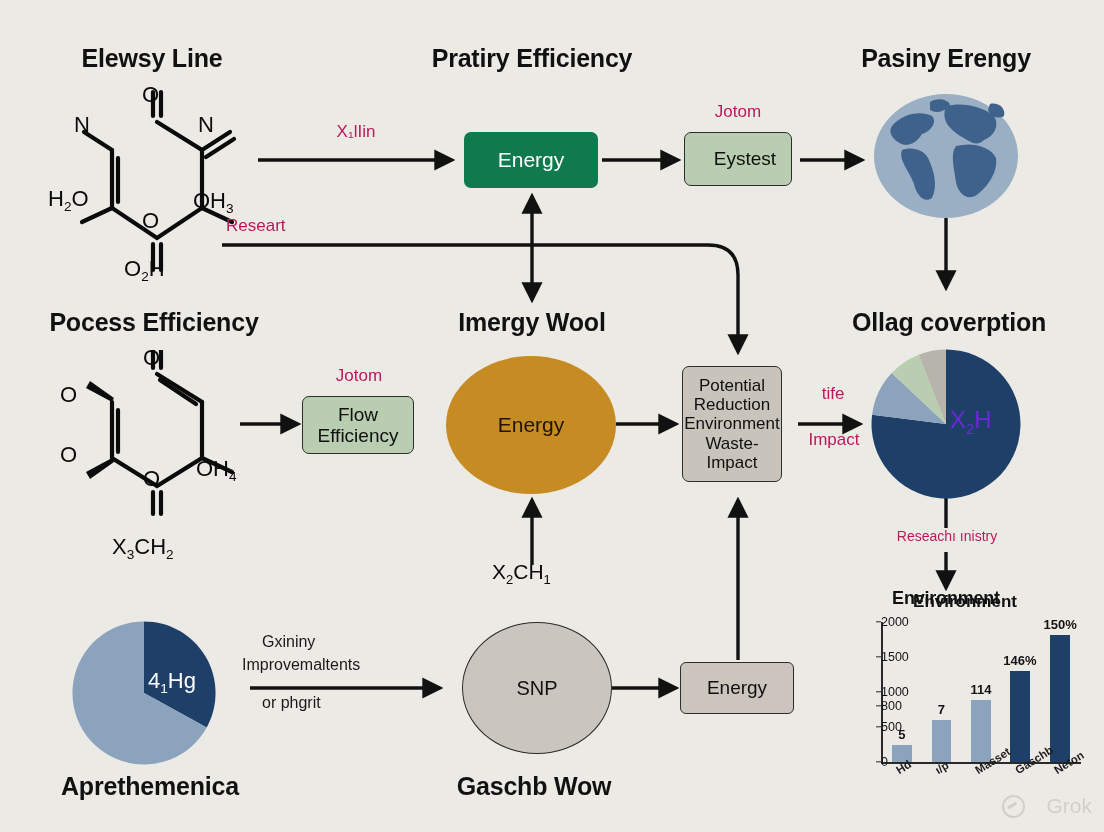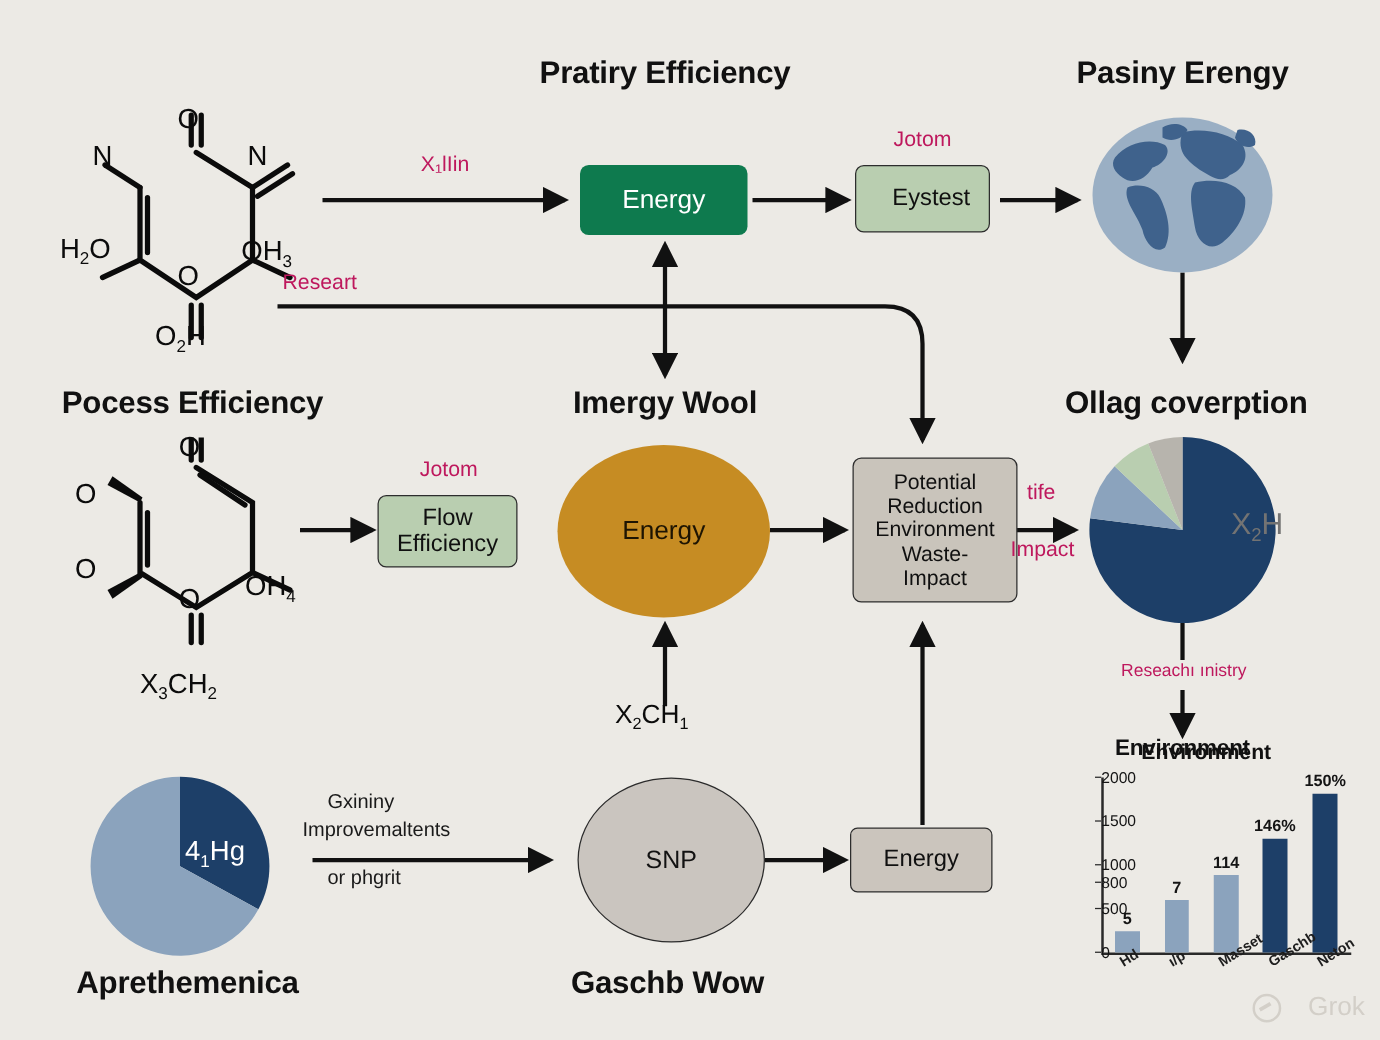--- a/index.html
+++ b/index.html
@@ -124,20 +124,21 @@
     <line x1="946" y1="498" x2="946" y2="528" stroke="#111" stroke-width="3.4"></line>
     <line x1="946" y1="552" x2="946" y2="588" stroke="#111" stroke-width="3.4" marker-end="url(#ah)"></line>
 
     <line x1="250" y1="688" x2="440" y2="688" stroke="#111" stroke-width="3.4" marker-end="url(#ah)"></line>
 
     <line x1="612" y1="688" x2="676" y2="688" stroke="#111" stroke-width="3.4" marker-end="url(#ah)"></line>
 
     <line x1="738" y1="660" x2="738" y2="500" stroke="#111" stroke-width="3.4" marker-end="url(#ah)"></line>
   </svg>
 
+  <div class="abs hdr" style="left:30px;top:44px;width:244px;">Elewsy Line</div>
 
   <svg class="abs" style="left:52px;top:88px;" width="210" height="200" viewBox="0 0 210 200">
     <g stroke="#0b0b0b" stroke-width="4.2" fill="none" stroke-linecap="round">
       <polyline points="60,62 60,120 105,150 150,120 150,62 105,34"></polyline>
       <line x1="66" y1="70" x2="66" y2="114"></line>
       <line x1="101" y1="28" x2="101" y2="4"></line>
       <line x1="109" y1="28" x2="109" y2="4"></line>
       <line x1="101" y1="156" x2="101" y2="182"></line>
       <line x1="109" y1="156" x2="109" y2="182"></line>
       <line x1="150" y1="62" x2="178" y2="44"></line>
@@ -208,41 +209,41 @@
   <div class="abs sub" style="left:302px;top:366px;width:114px;">Jotom</div>
   <div class="abs node boxLGreen" style="left:302px;top:396px;width:112px;height:58px;white-space:pre-line;">Flow
 Efficiency</div>
 
   <div class="abs hdr" style="left:410px;top:308px;width:244px;">Imergy Wool</div>
 
   <div class="abs node circleOrange" style="left:446px;top:356px;width:170px;height:138px;border-radius:50%;">Energy</div>
 
   <div class="abs chem" style="left:492px;top:560px;font-size:21px;">X<sub>2</sub>CH<sub>1</sub></div>
 
-  <div class="abs node boxGrey" style="left:682px;top:366px;width:132px;height:116px;white-space:pre-line;">Potential
+  <div class="abs node boxGrey" style="left:682px;top:366px;width:100px;height:116px;white-space:pre-line;">Potential
 Reduction
 Environment
 Waste-
 Impact</div>
 
   <div class="abs sub" style="left:800px;top:384px;width:66px;">tife</div>
   <div class="abs sub" style="left:796px;top:430px;width:76px;">Impact</div>
 
   <div class="abs hdr" style="left:824px;top:308px;width:250px;">Ollag coverption</div>
 
   <div class="abs" style="left:868px;top:348px;width:156px;height:152px;">
     <svg width="156" height="152" viewBox="0 0 100 100">
       <g id="pie1">
           <path d="M 50 50 L 50 1 A 49 49 0 1 1 1.3863796355905862 43.85867155534911 Z" fill="#1d3f68"></path>
           <path d="M 50 50 L 1.3863796355905862 43.85867155534911 A 49 49 0 0 1 14.280537256350826 16.45719180949427 Z" fill="#8ba3bd"></path>
           <path d="M 50 50 L 14.280537256350826 16.45719180949427 A 49 49 0 0 1 31.961896918450748 4.440952191475695 Z" fill="#b9ceb0"></path>
           <path d="M 50 50 L 31.961896918450748 4.440952191475695 A 49 49 0 0 1 49.99999999999999 1 Z" fill="#b7b4ad"></path>
         </g>
     </svg>
-    <div class="abs chem" style="left:82px;top:58px;color:#737373;font-size:24px;margin-left:35px;">X<sub>2</sub>H</div>
+    <div class="abs chem" style="left:82px;top:58px;color:#6d28d9;font-size:24px;">X<sub>2</sub>H</div>
   </div>
 
   <div class="abs sub" style="left:862px;top:528px;width:170px;font-size:14px;">Reseachı ınistry</div>
 
   <div class="abs hdr" style="left:846px;top:588px;width:200px;font-size:18px;">Environment</div>
 
   <div class="abs" style="left:68px;top:620px;width:152px;height:146px;">
     <svg width="152" height="146" viewBox="0 0 100 100">
       <g id="pie2">
           <path d="M 50 50 L 50 1 A 49 49 0 0 1 92.93902732214931 73.60593003098406 Z" fill="#1d3f68"></path>

